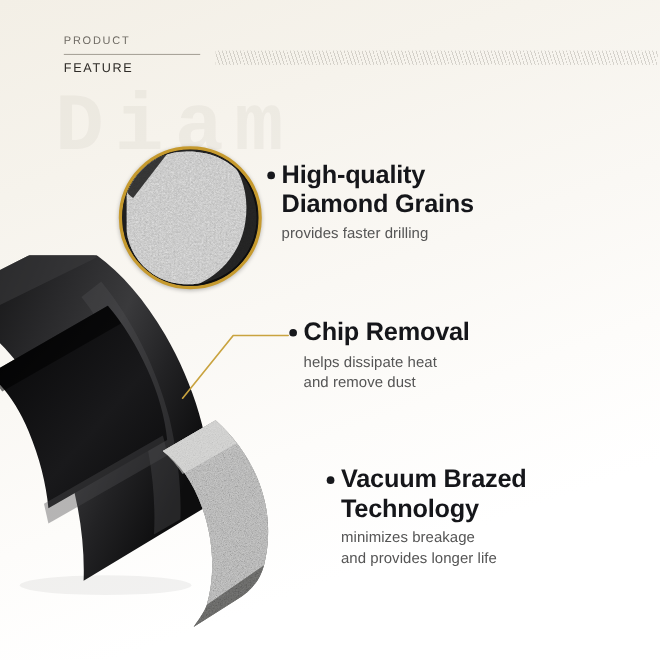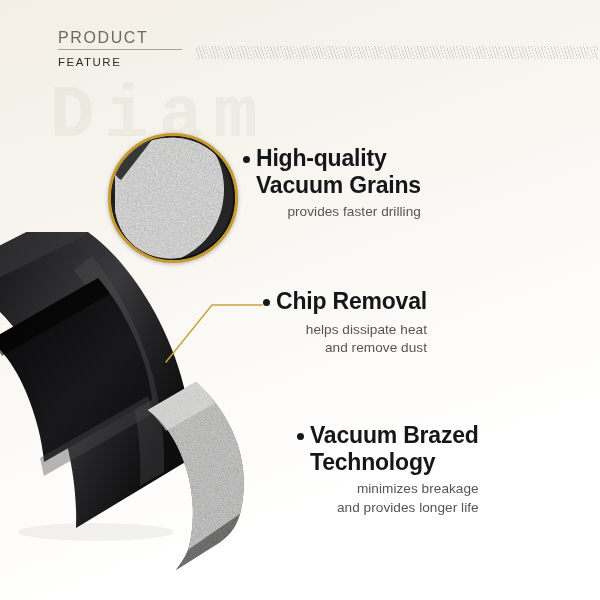--- a/index.html
+++ b/index.html
@@ -20,21 +20,21 @@
     position:absolute;left:50px;top:74px;
     font-size:74px;font-weight:700;letter-spacing:10px;
     color:rgba(146,140,128,0.085);
     white-space:nowrap;user-select:none;
     font-family:Liberation Mono, monospace;
   }
 
   
   .hdr{position:absolute;left:58px;top:31px;width:200px;}
   .hdr-top{
-    font-size:16px;letter-spacing:1.6px;color:#6e6a63;
+    font-size:10px;letter-spacing:1.6px;color:#6e6a63;
     font-weight:400;line-height:14px;
   }
   .hdr-rule{
     width:124px;height:1px;background:#a9a49a;margin:4px 0 5px 0;
   }
   .hdr-bot{
     font-size:11.5px;letter-spacing:1.5px;color:#2f2c28;
     font-weight:400;line-height:14px;
   }
 
@@ -73,21 +73,21 @@
     flex:0 0 auto;margin-top:11px;margin-right:6px;
   }
   .f-title{
     font-size:23px;font-weight:700;color:#15161a;
     line-height:26.5px;letter-spacing:-0.2px;
     font-family:"Liberation Sans",sans-serif;
   }
   .f-title .l2{display:block;}
   .f-desc{
     font-size:13.6px;color:#555555;line-height:18.5px;
-    font-weight:400;letter-spacing:0.05px;text-align:right;
+    font-weight:400;letter-spacing:0.05px;
   }
   .f-desc .l2{display:block;}
 
   #feat1{left:243px;top:145px;}
   #feat1 .f-desc{margin-left:13px;margin-top:5px;}
   #feat2{left:263px;top:288px;}
   #feat2 .f-desc{margin-left:13px;margin-top:6px;}
   #feat3{left:297px;top:422px;}
   #feat3 .f-desc{margin-left:13px;margin-top:5px;}
 
@@ -240,21 +240,21 @@
 
   <svg class="leader">
     <polyline points="166,362 212,305 262,305" fill="none" stroke="#c9a33f" stroke-width="1.5" stroke-linejoin="round" stroke-linecap="round"></polyline>
   </svg>
 
   <div class="feat" id="feat1">
     <div class="row">
       <span class="bullet"></span>
       <div class="f-title">
         <span>High-quality</span>
-        <span class="l2">Vacuum Grains</span>
+        <span class="l2">Diamond Grains</span>
       </div>
     </div>
     <div class="f-desc">
       <span>provides faster drilling</span>
     </div>
   </div>
 
   <div class="feat" id="feat3">
     <div class="row">
       <span class="bullet"></span>

